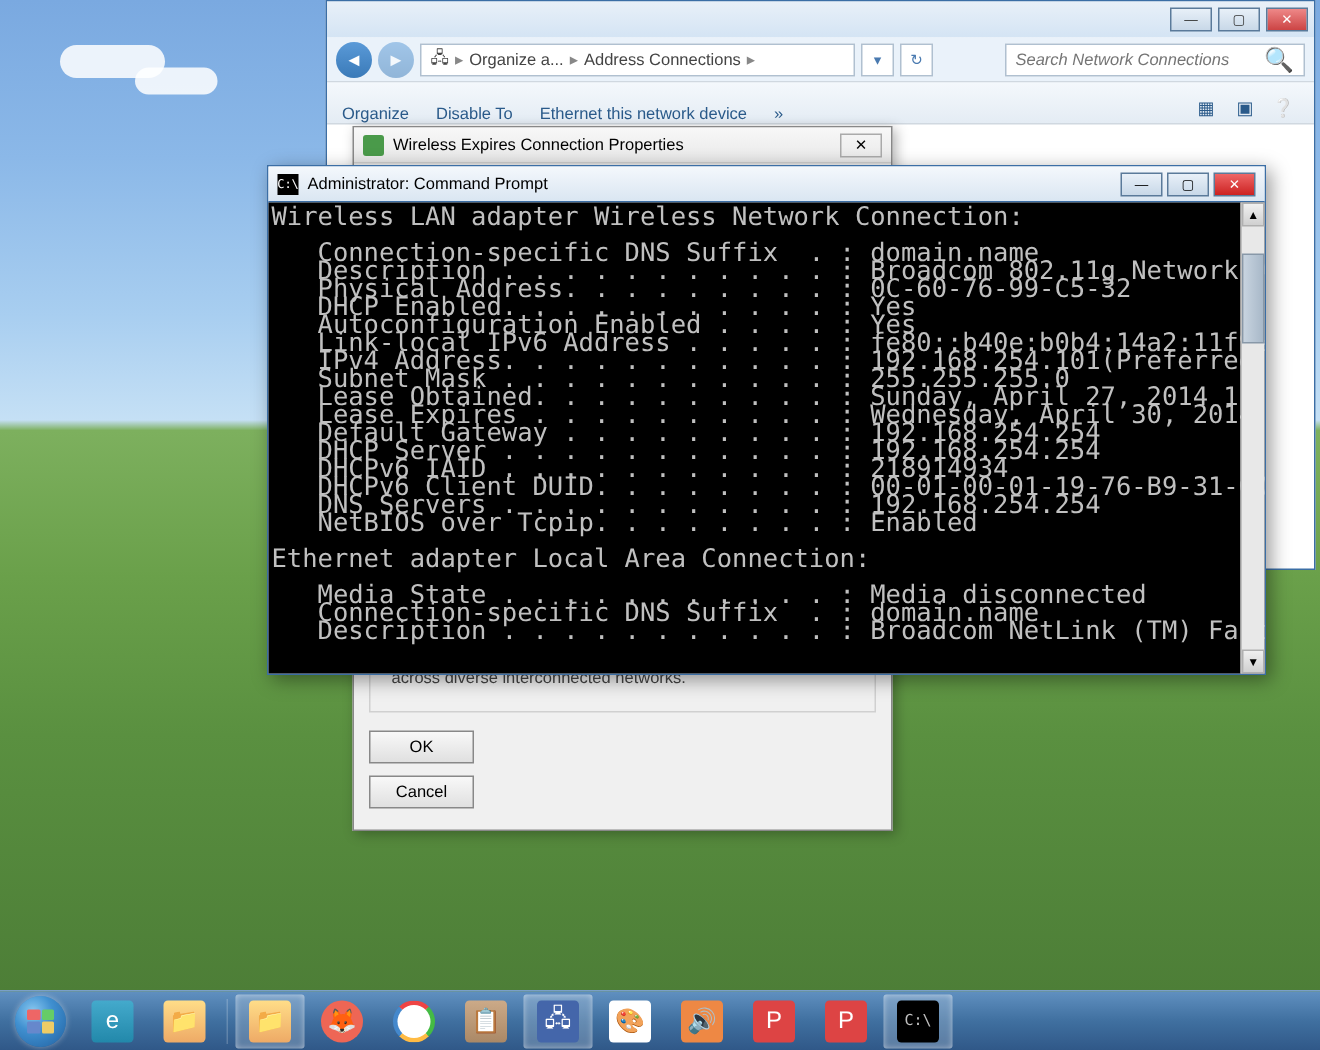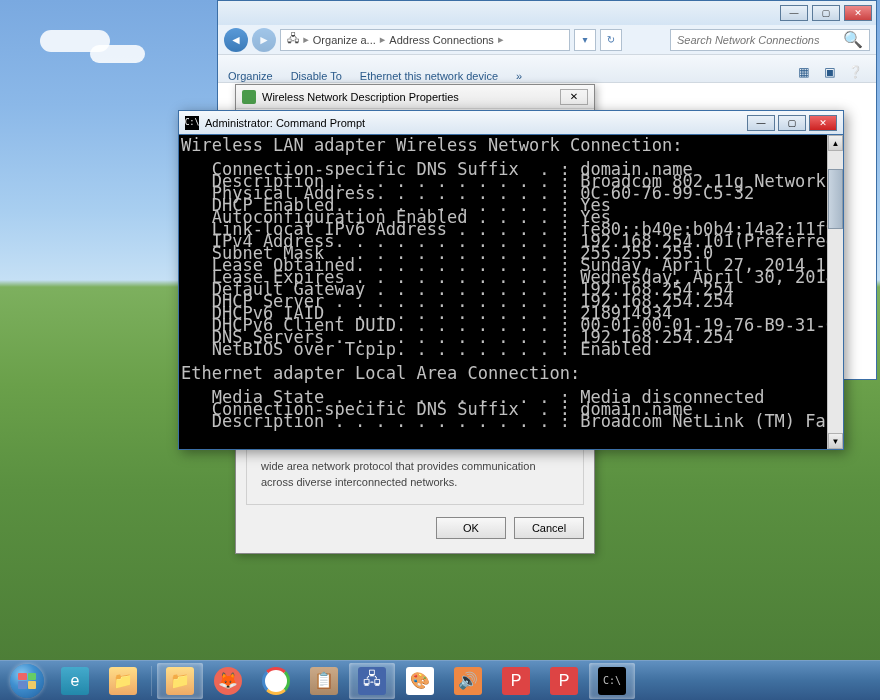--- a/index.html
+++ b/index.html
@@ -27,21 +27,21 @@
 .toolbar-icons { margin-left: auto; display: flex; gap: 6px; }
 .toolbar-icon { width: 20px; height: 20px; display: flex; align-items: center; justify-content: center; font-size: 12px; cursor: pointer; }
 
 
 .props-dialog { position: absolute; top: 84px; left: 235px; width: 360px; height: 470px; background: #f0f0f0; border: 1px solid #888; z-index: 20; box-shadow: 2px 2px 8px rgba(0,0,0,0.3); }
 .props-title { height: 24px; background: linear-gradient(to bottom, #f8f8f8, #e8e8e8); display: flex; align-items: center; padding: 0 6px; font-size: 11px; border-bottom: 1px solid #d0d0d0; }
 .props-title-icon { width: 14px; height: 14px; background: #4a9a4a; border-radius: 2px; margin-right: 6px; }
 .props-close { margin-left: auto; width: 28px; height: 16px; border: 1px solid #aaa; display: flex; align-items: center; justify-content: center; font-size: 10px; cursor: pointer; }
 .props-body { padding: 10px; height: calc(100% - 24px); display: flex; flex-direction: column; }
 .props-desc { font-size: 11px; color: #444; line-height: 1.4; border: 1px solid #d0d0d0; padding: 14px; margin-top: auto; }
-.props-buttons { display: flex; justify-content: flex-end; gap: 8px; margin-top: 12px; margin-bottom: 4px; }
+.props-buttons { display: flex; justify-content: flex-end; gap: 8px; margin-top: 12px; margin-bottom: 4px; flex-direction: column; }
 .dlg-btn { width: 70px; height: 22px; border: 1px solid #888; background: linear-gradient(to bottom, #f8f8f8, #e0e0e0); font-size: 11px; cursor: pointer; }
 
 
 .cmd-window { position: absolute; top: 110px; left: 178px; width: 666px; height: 340px; background: #fff; border: 1px solid #3b6ea5; z-index: 30; box-shadow: 3px 3px 12px rgba(0,0,0,0.4); }
 .cmd-title { height: 24px; background: linear-gradient(to bottom, #f4f8fc, #dae6f2); display: flex; align-items: center; padding: 0 6px; font-size: 11px; border-bottom: 1px solid #3b6ea5; }
 .cmd-icon { width: 14px; height: 14px; background: #000; margin-right: 6px; display: flex; align-items: center; justify-content: center; color: #fff; font-size: 8px; font-family: monospace; }
 .cmd-btns { margin-left: auto; display: flex; gap: 3px; }
 .cmd-btn { width: 28px; height: 16px; border: 1px solid #5a7a9a; background: linear-gradient(to bottom, #e8f0f8, #c8d8e8); font-size: 9px; display: flex; align-items: center; justify-content: center; cursor: pointer; }
 .cmd-btn.close { background: linear-gradient(to bottom, #e66, #c22); color: #fff; }
 .cmd-body { background: #000; color: #c0c0c0; font-family: "Lucida Console", monospace; font-size: 17px; height: calc(100% - 24px); padding: 4px 2px; overflow: hidden; white-space: pre; position: relative; line-height: 12px; }
@@ -113,21 +113,21 @@
       <div class="toolbar-icon">▦</div>
       <div class="toolbar-icon">▣</div>
       <div class="toolbar-icon" style="color:#3a7ac0">❔</div>
     </div>
   </div>
 </div>
 
 <div class="props-dialog">
   <div class="props-title">
     <div class="props-title-icon"></div>
-    <span>Wireless Network Description Properties</span>
+    <span>Wireless Expires Connection Properties</span>
     <div class="props-close">✕</div>
   </div>
   <div class="props-body">
     <div class="props-desc">wide area network protocol that provides communication across diverse interconnected networks.</div>
     <div class="props-buttons">
       <button class="dlg-btn">OK</button>
       <button class="dlg-btn">Cancel</button>
     </div>
   </div>
 </div>

